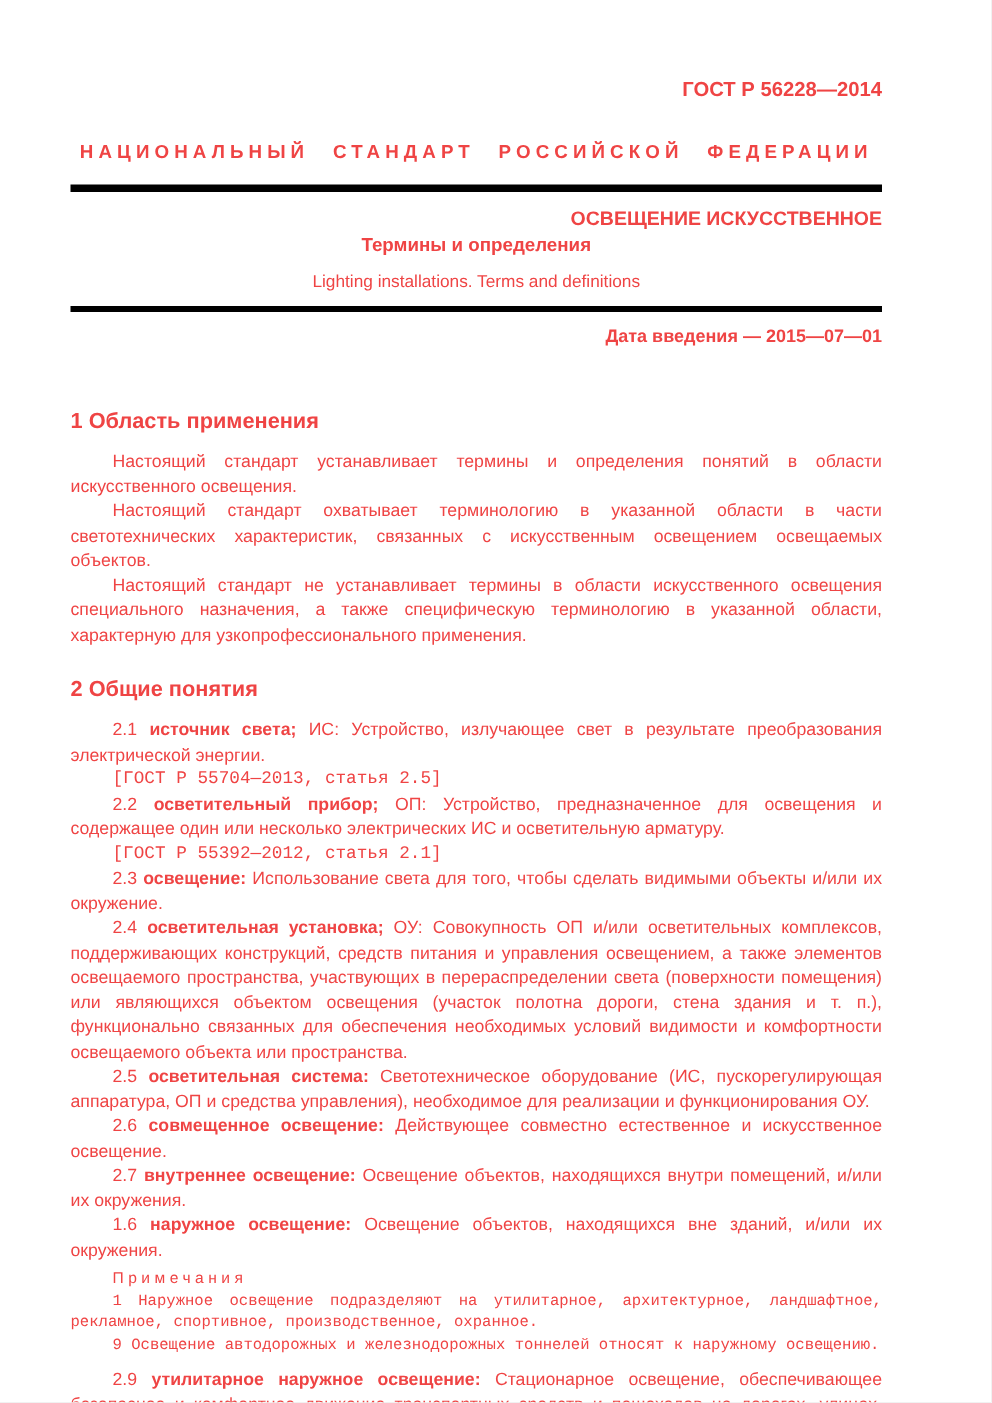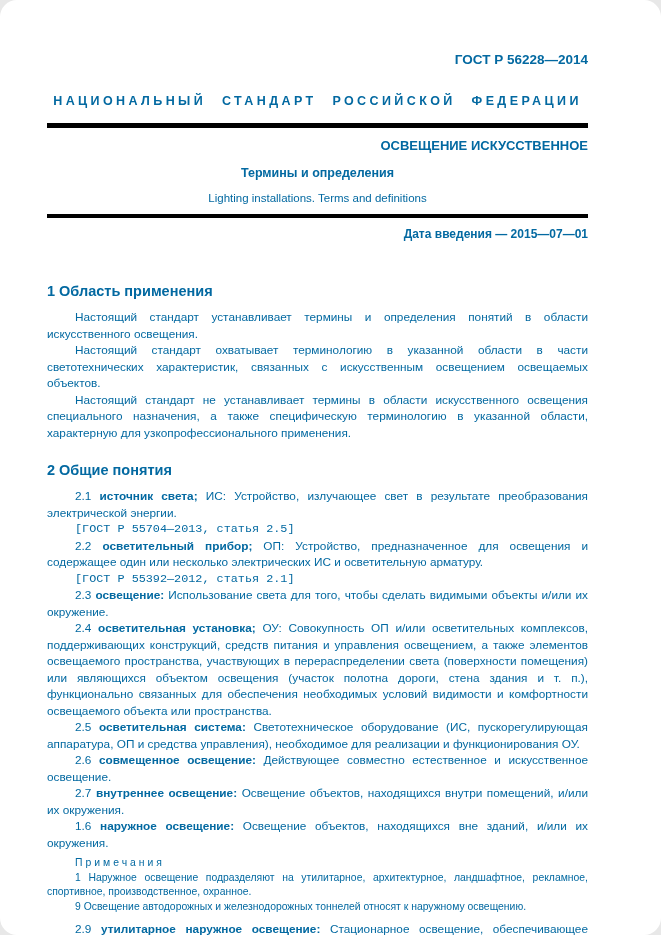--- a/index.html
+++ b/index.html
@@ -6,26 +6,25 @@
     margin: 0;
     padding: 0;
     background: #e8e8e8;
   }
   .page {
     position: relative;
     width: 661px;
     height: 935px;
     margin: 0 auto;
     background: #ffffff;
-    color: #0369a1;
+    color: #ef4444;
     font-family: "Liberation Sans", "DejaVu Sans", sans-serif;
     box-sizing: border-box;
     padding: 52px 73px 0 47px;
     overflow: hidden;
-    border-radius: 17px;
   }
   .doc-number {
     text-align: right;
     font-weight: bold;
     font-size: 13.5px;
     line-height: 15px;
   }
   .federal-header {
     margin-top: 27px;
     text-align: center;
@@ -42,21 +41,21 @@
   }
   .rule-1 { height: 5px; margin-top: 15px; }
   .rule-2 { height: 4px; margin-top: 10px; }
   .title-main {
     margin-top: 10px;
     text-align: right;
     font-weight: bold;
     font-size: 13px;
   }
   .title-sub {
-    margin-top: 13px;
+    margin-top: 3px;
     text-align: center;
     font-weight: bold;
     font-size: 12.5px;
   }
   .title-en {
     margin-top: 12px;
     text-align: center;
     font-size: 11.5px;
   }
   .date-line {
@@ -95,20 +94,21 @@
     line-height: 14.5px;
     letter-spacing: 3px;
     text-indent: 28px;
   }
   .note {
     margin: 0;
     font-size: 10.4px;
     line-height: 14.5px;
     text-align: justify;
     text-indent: 28px;
+    font-family: Liberation Mono, monospace;
   }
 </style>
 </head>
 <body>
 
 <div class="page">
 
   <div class="doc-number">ГОСТ Р 56228—2014</div>
 
   <div class="federal-header">НАЦИОНАЛЬНЫЙ СТАНДАРТ РОССИЙСКОЙ ФЕДЕРАЦИИ</div>

